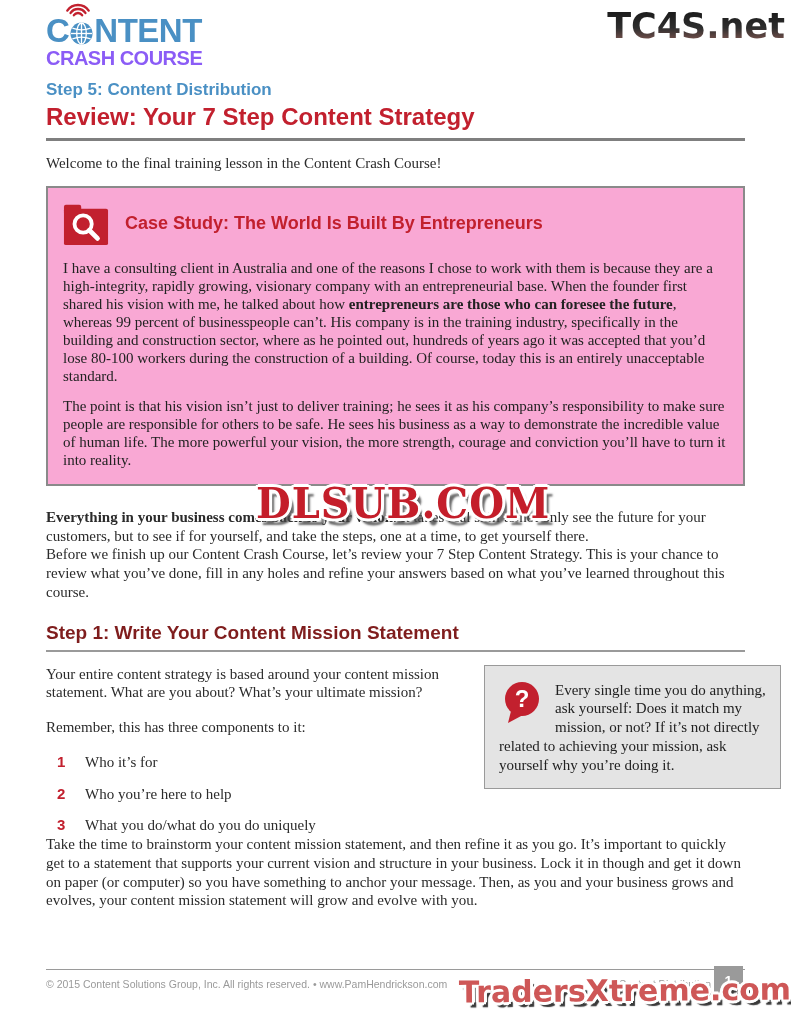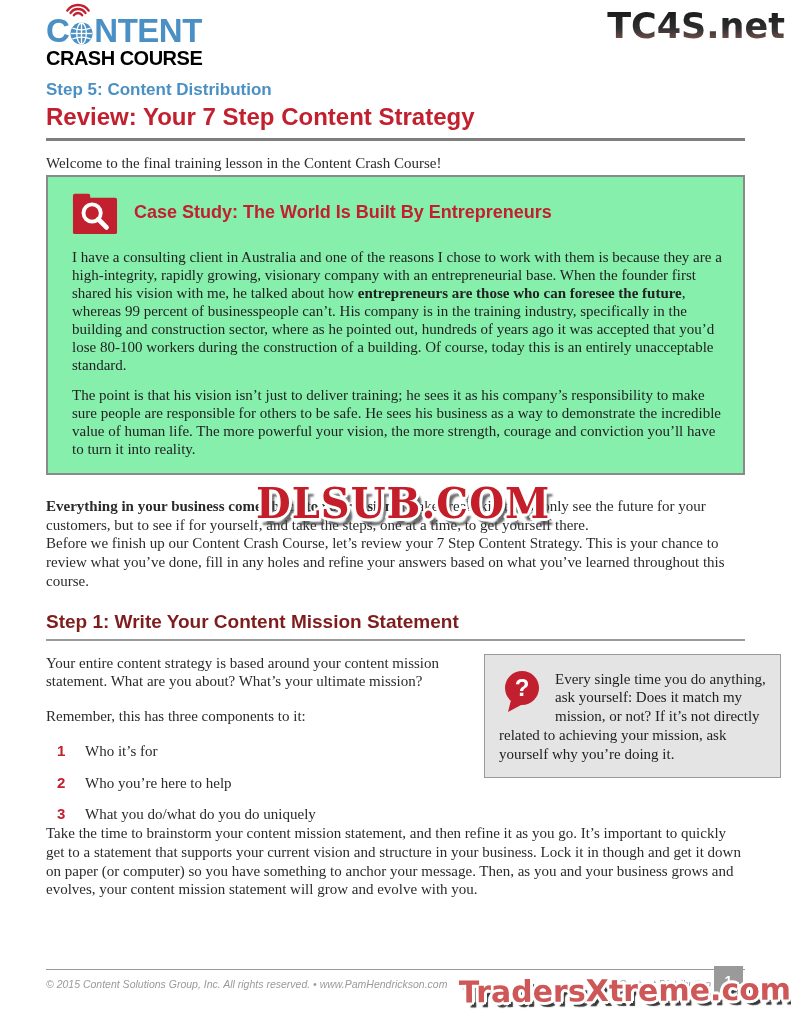--- a/index.html
+++ b/index.html
@@ -18,21 +18,21 @@
   .logo-line1{
     font-family:"Liberation Sans",sans-serif;
     font-weight:bold;font-size:33px;letter-spacing:-0.5px;
     color:#4A90C4;position:relative;display:inline-block;
   }
   .logo-line1 .globe{vertical-align:-3px;margin:0 1px;}
   .logo-waves{position:absolute;left:14px;top:-16px;}
   .logo-line2{
     font-family:"Liberation Sans",sans-serif;
     font-weight:bold;font-size:20px;letter-spacing:-0.5px;
-    color:#000000;margin-top:1px;
+    color:#8b5cf6;margin-top:1px;
   }
 
   
   .wm-top{
     position:absolute;top:6px;right:6px;
     font-family:"DejaVu Sans",sans-serif;font-weight:bold;font-size:35px;
     background:linear-gradient(180deg,#151515 0%,#2e2e2e 55%,#96615a 100%);
     -webkit-background-clip:text;background-clip:text;color:transparent;
     letter-spacing:0px;z-index:30;
   }
@@ -67,23 +67,23 @@
     margin-top:3px;
     font-family:"Liberation Sans",sans-serif;font-weight:bold;
     font-size:24px;color:#C2202E;
   }
   .title-rule{margin-top:7px;height:3px;background:#7f7f7f;}
 
   .intro{margin-top:13px;font-size:15px;line-height:1.25;}
 
   
   .case-box{
-    margin-top:2px;
-    background:#86efac;border:2px solid #8A8A8A;
-    padding:13px 15px 15px 24px;
+    margin-top:13px;
+    background:#f9a8d4;border:2px solid #8A8A8A;
+    padding:13px 15px 15px 15px;
   }
   .case-head{display:flex;align-items:center;gap:16px;}
   .case-title{
     font-family:"Liberation Sans",sans-serif;font-weight:bold;
     font-size:18px;color:#C2202E;
   }
   .case-box p{margin:12px 0 0 0;font-size:15px;line-height:1.2;color:#222;}
 
   .para{font-size:15px;line-height:1.25;}
   .para b{font-family:inherit;}
@@ -117,21 +117,21 @@
     font-size:17px;color:#C2202E;padding-top:1px;
   }
   .tip-text{font-size:15px;line-height:1.25;color:#222;margin-top:3px;}
 
   
   .footer{
     position:absolute;left:46px;right:46px;top:969px;
     border-top:1.5px solid #9a9a9a;
     font-family:"Liberation Sans",sans-serif;font-size:10.5px;color:#9a9a9a;
   }
-  .footer-row{display:flex;justify-content:space-between;margin-top:8px;font-style:italic;}
+  .footer-row{display:flex;justify-content:space-between;margin-top:8px;}
   .footer-right{display:flex;align-items:center;gap:8px;margin-right:34px;}
   .page-badge{
     position:absolute;right:2px;top:-4px;
     width:29px;height:29px;background:#9a9a9a;
     color:#fff;font-family:"Liberation Sans",sans-serif;font-weight:bold;
     font-size:14px;display:flex;align-items:center;justify-content:center;
   }
 </style>
 </head>
 <body>

